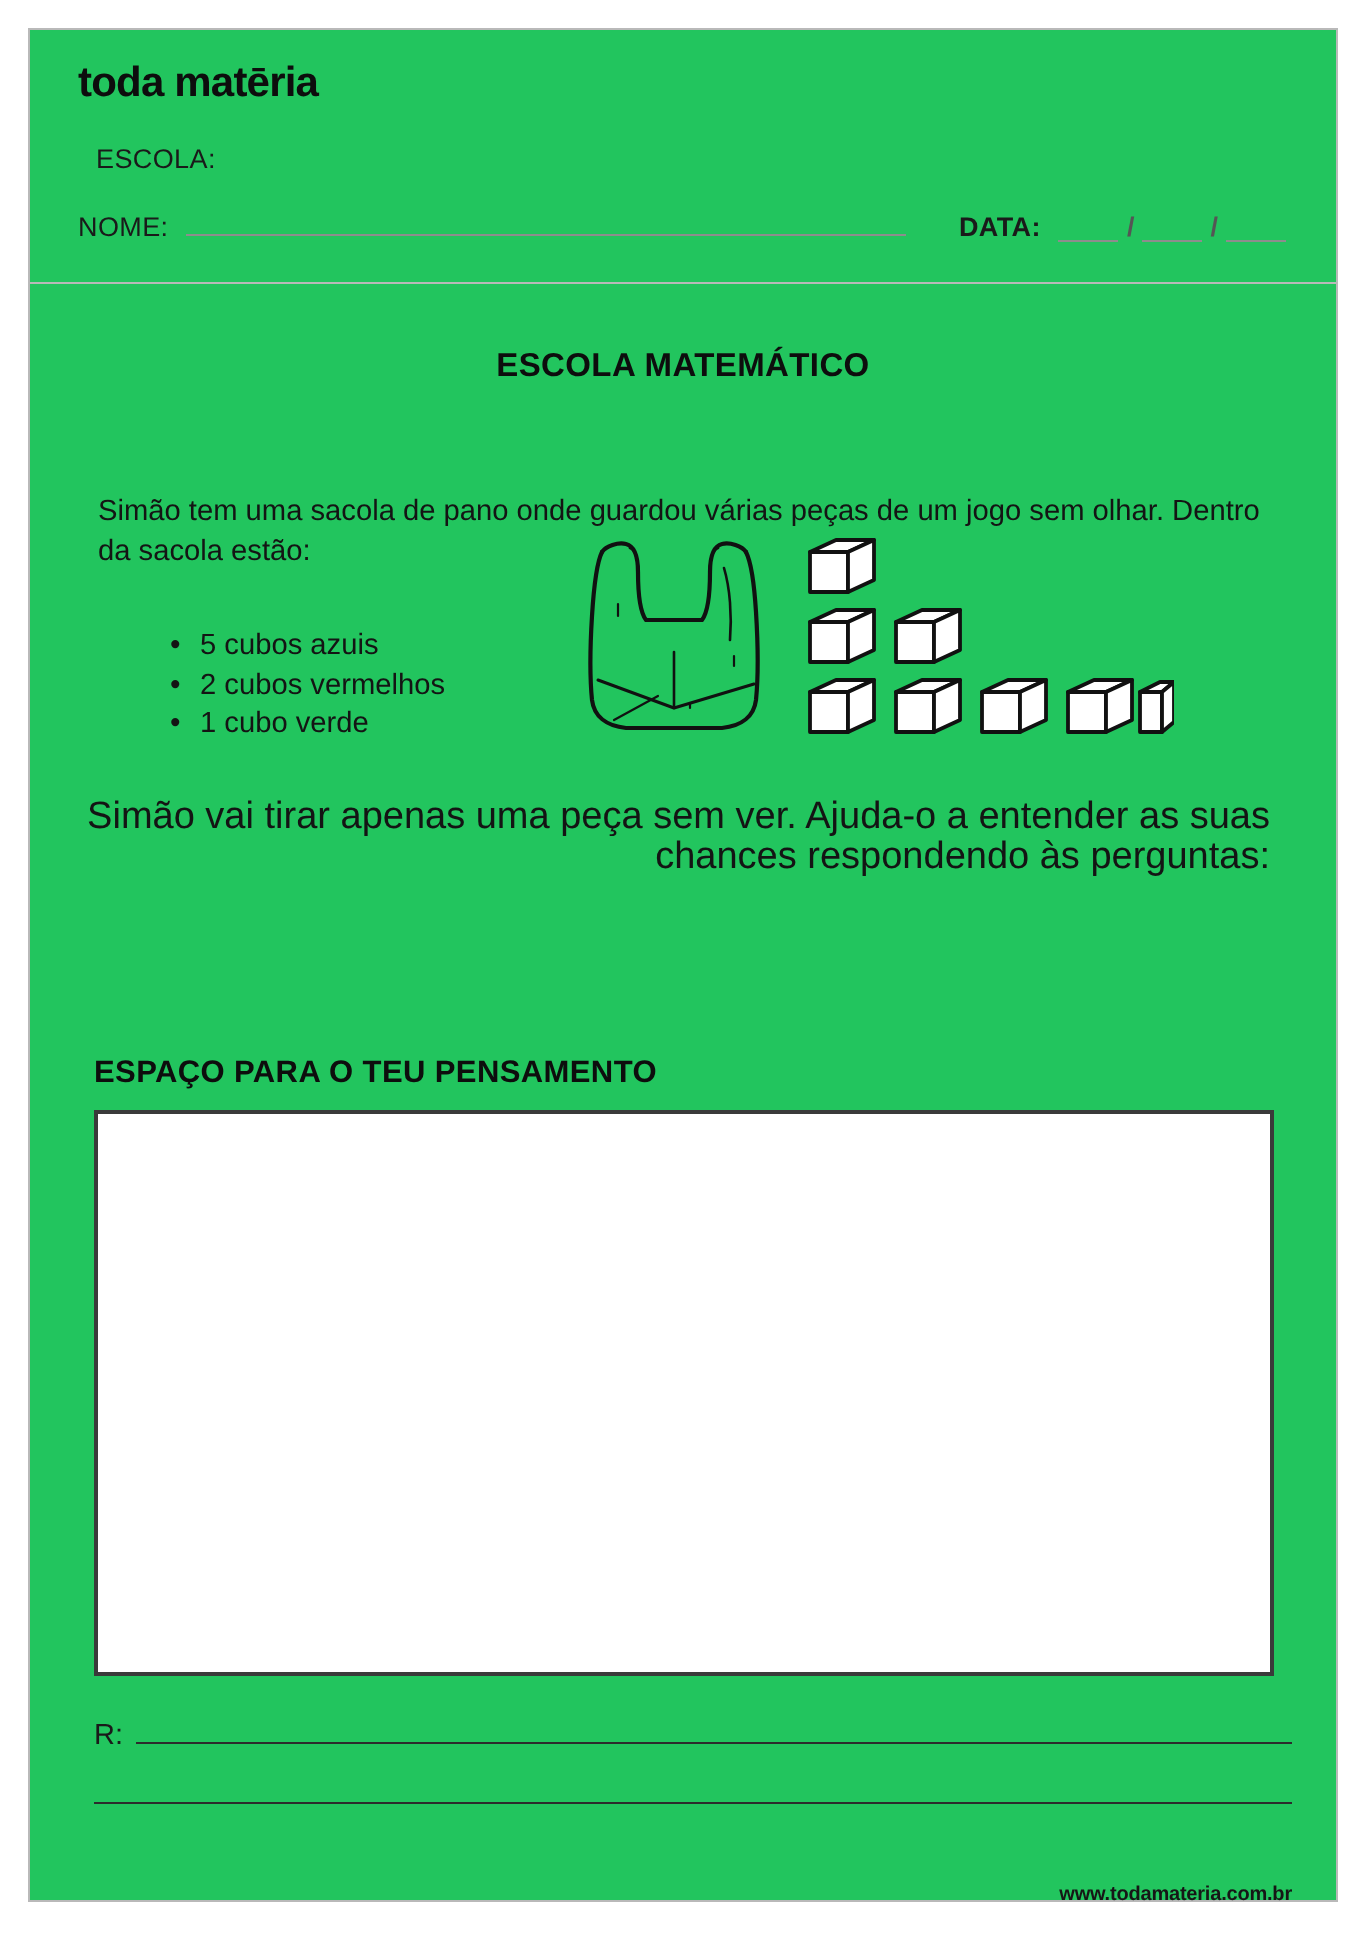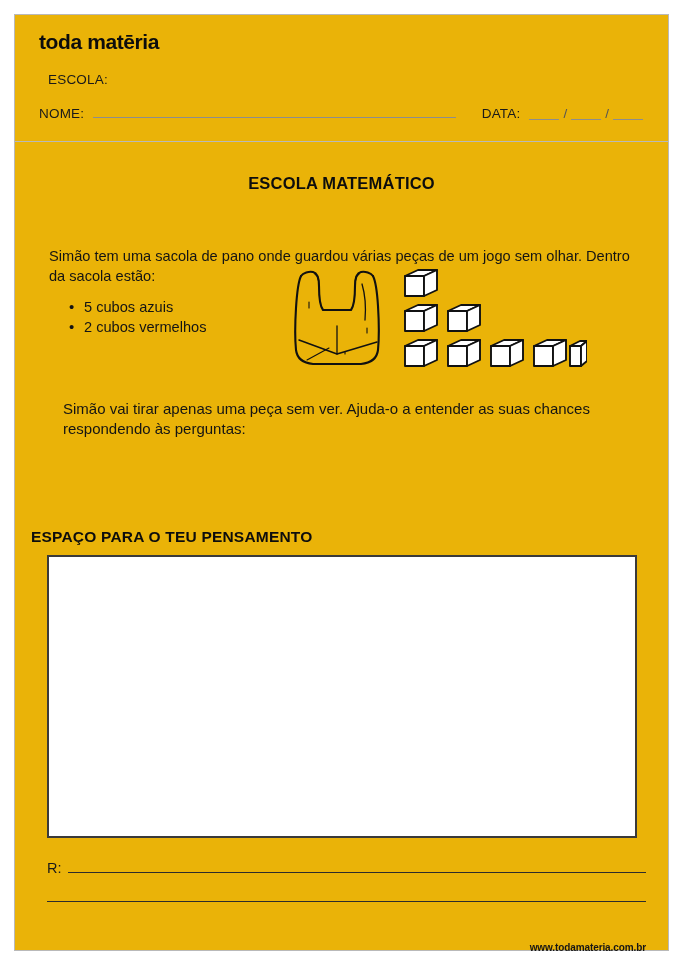--- a/index.html
+++ b/index.html
@@ -17,21 +17,21 @@
   }
 
   .page {
     position: absolute;
     left: 14px;
     top: 14px;
     width: 655px;
     height: 937px;
     border: 1px solid #b9b9b9;
     box-sizing: border-box;
-    background: #eab308;
+    background: #22c55e;
   }
 
   
   .header {
     position: relative;
     height: 127px;
     border-bottom: 1px solid #b9b9b9;
     box-sizing: border-box;
   }
   .logo {
@@ -64,23 +64,24 @@
   .rule {
     flex: 1 1 auto;
     border-bottom: 1px solid #8d8d8d;
     height: 11px;
     margin-left: 9px;
   }
 
   .date-group {
     flex: 0 0 auto;
     display: flex;
-    align-items: center;
+    align-items: flex-end;
     margin-left: 26px;
     white-space: nowrap;
+    font-weight: bold;
   }
   .date-label {
     font-size: 13.5px;
     letter-spacing: 0.2px;
     color: #1a1a1a;
   }
   .date-blank {
     display: inline-block;
     width: 30px;
     border-bottom: 1px solid #8d8d8d;
@@ -116,21 +117,21 @@
     width: 588px;
     font-size: 14.6px;
     line-height: 20px;
     color: #141414;
   }
 
   .cube-list {
     position: absolute;
     left: 52px;
     top: 124px;
-    margin: 0;
+    margin: 16px;
     padding: 0;
     list-style: none;
     font-size: 14.6px;
     line-height: 19.5px;
     color: #141414;
   }
   .cube-list li {
     position: relative;
     padding-left: 17px;
   }
@@ -145,41 +146,42 @@
   .illustration {
     position: absolute;
     left: 272px;
     top: 88px;
     width: 300px;
     height: 115px;
   }
 
   .prompt {
     position: absolute;
-    left: 48px;
+    left: 20px;
     top: 225px;
     width: 600px;
-    font-size: 15px;
+    font-size: 19px;
     line-height: 20px;
     color: #141414;
+    text-align: right;
   }
 
   .questions {
     position: absolute;
     left: 34px;
     top: 281px;
     width: 598px;
     font-size: 14.6px;
     line-height: 19.5px;
     color: #141414;
   }
 
   .space-heading {
     position: absolute;
-    left: 16px;
+    left: 32px;
     top: 354px;
     font-size: 15.5px;
     font-weight: bold;
     letter-spacing: 0.2px;
     color: #0d0d0d;
   }
 
   .thought-box {
     position: absolute;
     left: 32px;
@@ -260,20 +262,21 @@
 
   <div class="body-area">
 
     <div class="title">ESCOLA MATEMÁTICO</div>
 
     <div class="intro">Simão tem uma sacola de pano onde guardou várias peças de um jogo sem olhar. Dentro da sacola estão:</div>
 
     <ul class="cube-list">
       <li>5 cubos azuis</li>
       <li>2 cubos vermelhos</li>
+      <li>1 cubo verde</li>
     </ul>
 
     <div class="illustration">
       <svg width="300" height="115" viewBox="0 0 300 115">
         <g fill="none" stroke="#111111" stroke-width="2.1" stroke-linecap="round" stroke-linejoin="round">
           <path d="M14 14 C12 18 10 30 9 46 C8 62 8 78 9 88 C10 96 16 101 26 102
                    L74 102 C84 101 90 96 91 88 C92 78 92 60 91 44
                    C90 28 88 18 86 14"></path>
           <path d="M14 14 C16 11 22 9 26 10 C30 11 32 16 32 24
                    C32 34 33 44 36 48 L64 48 C67 44 68 34 68 24

